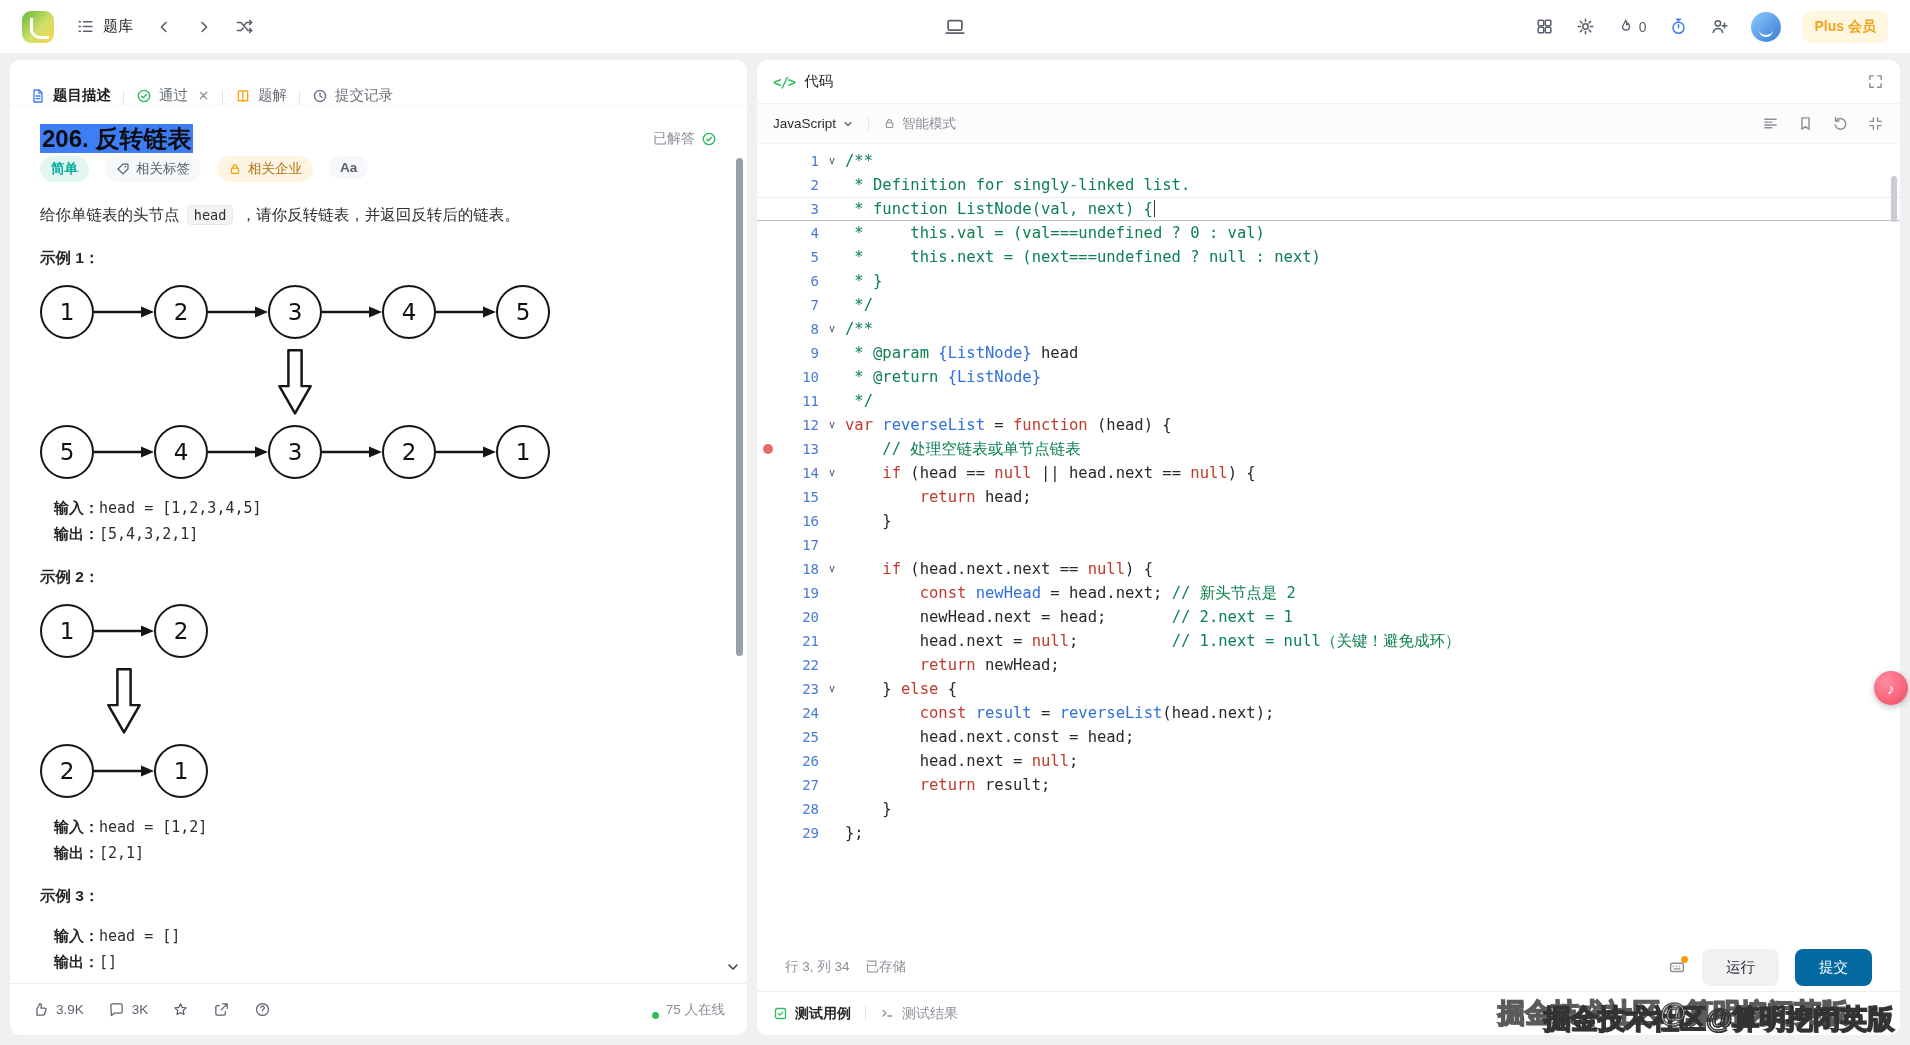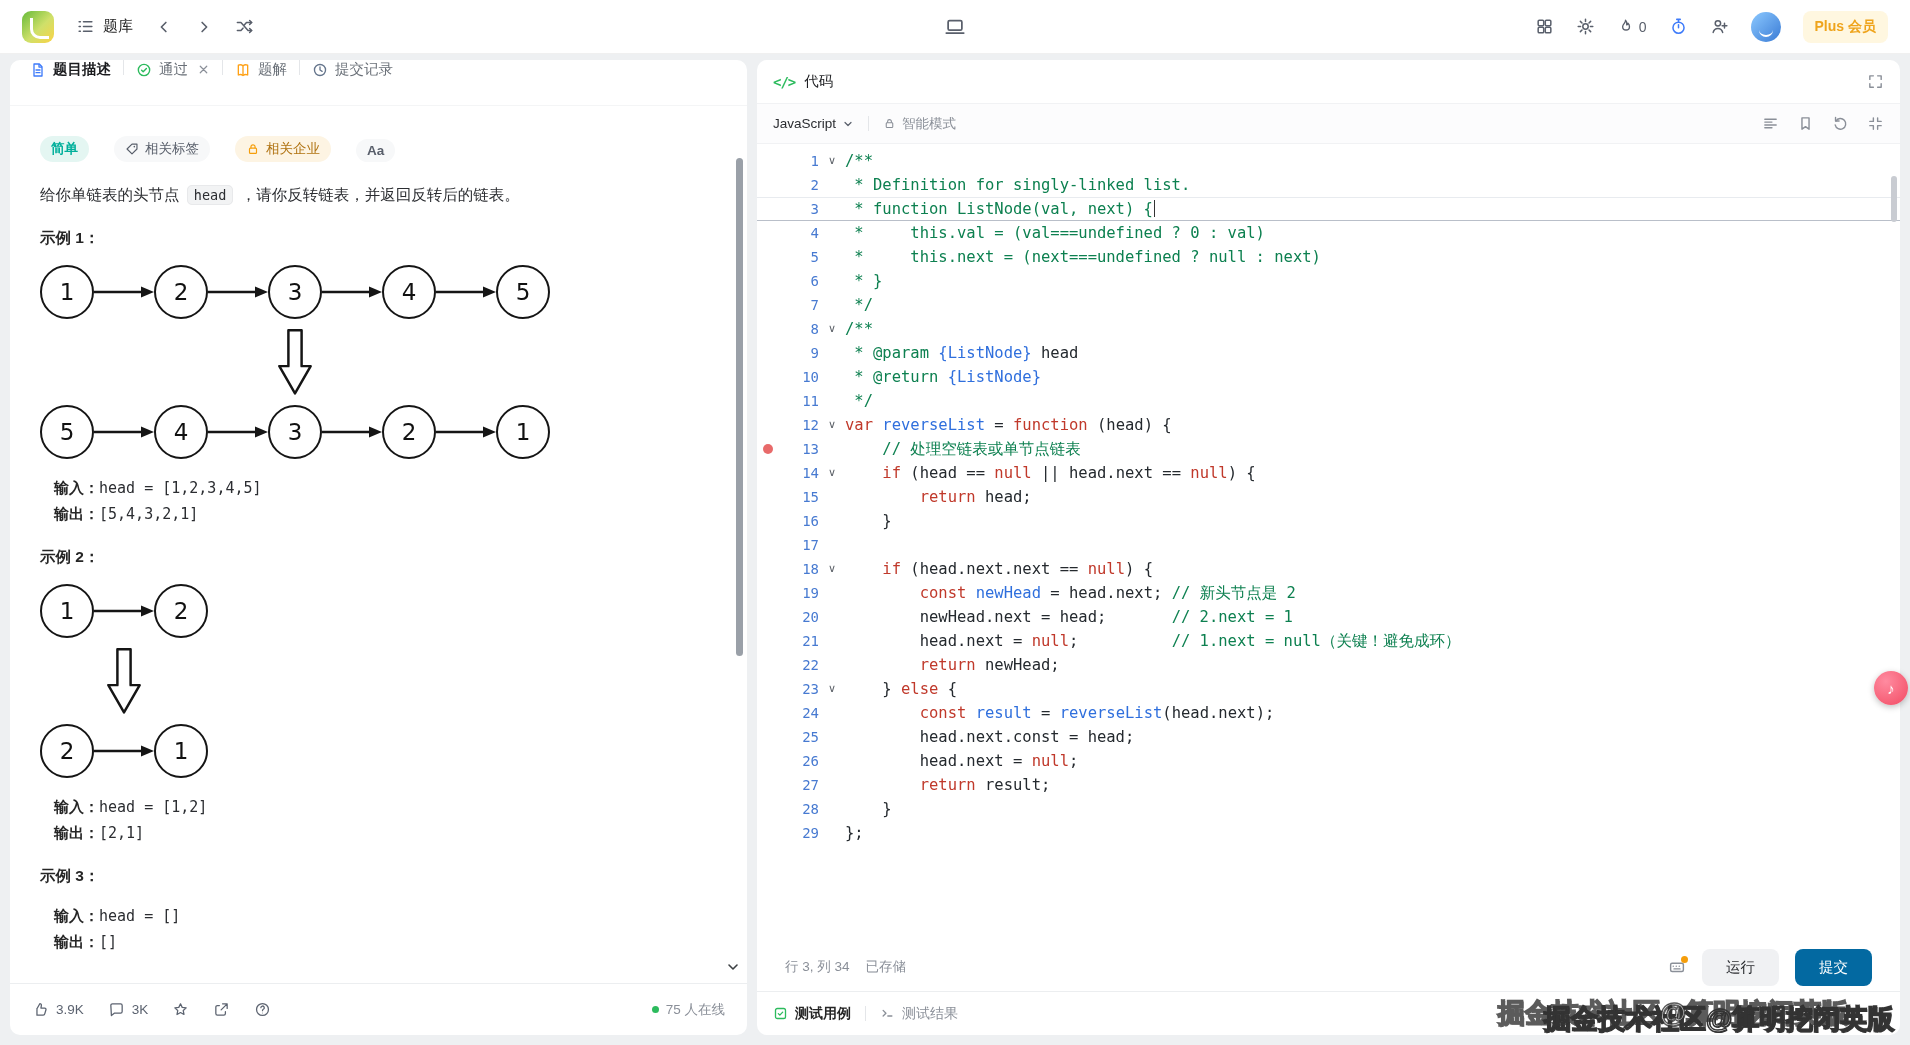--- a/index.html
+++ b/index.html
@@ -20,52 +20,52 @@
   .avatar::after{content:"";position:absolute;left:8px;top:16px;width:14px;height:7px;border-bottom:2px solid #fff;border-radius:0 0 8px 8px}
   .plus-pill{background:#fff7e0;color:#efa41c;font-size:14px;font-weight:700;padding:7px 12px;border-radius:8px;cursor:pointer}
 
   
   .main{display:flex;gap:10px;padding:6px 10px 10px;height:991px}
   .panel{background:#fff;border-radius:10px;overflow:hidden;display:flex;flex-direction:column;position:relative}
   .left-panel{width:737px;flex:none}
   .right-panel{flex:1}
 
   
-  .tabbar{height:46px;flex:none;display:flex;align-items:flex-start;padding:0 10px;border-bottom:1px solid #f4f5f6}
+  .tabbar{height:46px;flex:none;display:flex;align-items:flex-end;padding:0 10px;border-bottom:1px solid #f4f5f6}
   .tab{display:flex;align-items:center;gap:7px;padding:0 10px;font-size:14.5px;color:#6a7078;cursor:pointer;white-space:nowrap}
   .tab.active{color:#1b1c1f;font-weight:700}
   .tab .close{margin-left:2px;display:flex;cursor:pointer}
   .vsep{width:1px;height:15px;background:#e4e6e9;margin:0 2px;flex:none}
   .lp-content{flex:1;padding:16px 30px 0;overflow:hidden;position:relative}
   .title-row{display:flex;align-items:center;justify-content:space-between}
   .title-row h1{font-size:24px;font-weight:700;line-height:34px}
   .title-row .sel{background:#3d7ef7;color:#0c0c0e;padding:1px 2px}
   .solved{display:flex;align-items:center;gap:6px;color:#8a8f98;font-size:14px}
-  .tag-row{display:flex;align-items:flex-end;gap:25px;margin-top:14px}
+  .tag-row{display:flex;align-items:flex-start;gap:16px;}
   .pill{display:inline-flex;align-items:center;gap:6px;font-size:13.5px;border-radius:999px;padding:4px 11px;cursor:pointer}
   .pill.easy{color:#00af9b;background:#e4f6f2;font-weight:600}
   .pill.plain{color:#595f6b;background:#f7f8f9}
   .pill.company{color:#b07312;background:#fdf4e3}
   .pill.aa{background:#f7f8f9;color:#595f6b;font-weight:600}
   .desc{margin-top:20px;font-size:15.5px;line-height:1.7;color:#2b2d31}
   .desc code{font-family:"DejaVu Sans Mono","Liberation Mono",monospace;font-size:13.5px;background:#f2f3f4;border:1px solid #e8e9eb;border-radius:5px;padding:1px 6px;margin:0 3px}
   .example{margin-top:20px}
   .ex-title{font-size:15.5px;font-weight:700;color:#262626}
   .diagram{margin-top:16px;width:max-content}
   .node-row{display:flex;align-items:center;width:max-content}
   .node{width:54px;height:54px;flex:none;border:2.6px solid #151515;border-radius:50%;background:#fff;display:flex;align-items:center;justify-content:center;font-size:23px;color:#111;font-family:"DejaVu Sans",sans-serif}
   .down-wrap{display:flex;justify-content:center;margin:10px 0}
   .io{margin:16px 0 0 14px;font-size:15px;line-height:25px}
   .io-label{font-weight:700;color:#262626}
   .io-value{font-family:"DejaVu Sans Mono","Liberation Mono",monospace;color:#2b2d31}
   .lp-scrollbar{position:absolute;right:4px;top:98px;width:7px;height:498px;border-radius:4px;background:#9aa0a8;cursor:pointer}
   .lp-scroll-down{position:absolute;right:6px;bottom:60px;cursor:pointer}
   .lp-footer{height:52px;flex:none;border-top:1px solid #eceef0;display:flex;align-items:center;gap:24px;padding:0 22px;color:#5c6370;font-size:13.5px}
   .foot-item{display:flex;align-items:center;gap:7px;cursor:pointer}
-  .online{margin-left:auto;display:flex;align-items:center;gap:7px;color:#8a8f98}
+  .online{margin-left:auto;display:flex;align-items:flex-end;gap:7px;color:#8a8f98}
   .online .dot{width:7px;height:7px;border-radius:50%;background:#2cbb5d}
 
   
   .rp-header{height:44px;flex:none;display:flex;align-items:center;gap:9px;padding:0 16px;border-bottom:1px solid #f1f2f4}
   .code-glyph{color:#2cbb5d;font-weight:700;font-size:14px;letter-spacing:-1px;font-family:"DejaVu Sans Mono",monospace}
   .rp-header .rp-title{font-size:14.5px;font-weight:400;color:#1b1c1f}
   .rp-header .spacer,.rp-toolbar .spacer{flex:1}
   .rp-toolbar{height:40px;flex:none;display:flex;align-items:center;gap:12px;padding:0 16px;background:#fcfcfd;border-bottom:1px solid #f1f2f4}
   .lang-select{display:flex;align-items:center;gap:6px;font-size:13.5px;color:#2b2d31;cursor:pointer}
   .mode{display:flex;align-items:center;gap:6px;font-size:13.5px;color:#8a8f98;cursor:pointer}
@@ -243,20 +243,32 @@
             <svg width="16" height="16" viewBox="0 0 24 24" fill="none" stroke="#64748b" stroke-width="2" stroke-linecap="round">
               <circle cx="12" cy="12" r="8.3"></circle>
               <path d="M12 7.5V12l3.2 2"></path>
             </svg>
           </span>
         <span>提交记录</span>
       </div>
     </div>
 
     <div class="lp-content">
+      <div class="title-row">
+        <h1><span class="sel">206. 反转链表</span></h1>
+        <div class="solved">
+          <span>已解答</span>
+          <span>
+              <svg width="16" height="16" viewBox="0 0 24 24" fill="none" stroke="#2cbb5d" stroke-width="2.1" stroke-linecap="round" stroke-linejoin="round">
+                <circle cx="12" cy="12" r="8.5"></circle>
+                <path d="m8.4 12.3 2.4 2.4 4.8-5"></path>
+              </svg>
+            </span>
+        </div>
+      </div>
 
       <div class="tag-row">
         <span class="pill easy">简单</span>
         <span class="pill plain">
           <span>
               <svg width="14" height="14" viewBox="0 0 24 24" fill="none" stroke="#595f6b" stroke-width="2" stroke-linejoin="round">
                 <path d="M3.5 12 12 3.5h8.5V12L12 20.5z"></path>
                 <circle cx="16" cy="8" r="1.4" fill="#595f6b" stroke="none"></circle>
               </svg>
             </span>

